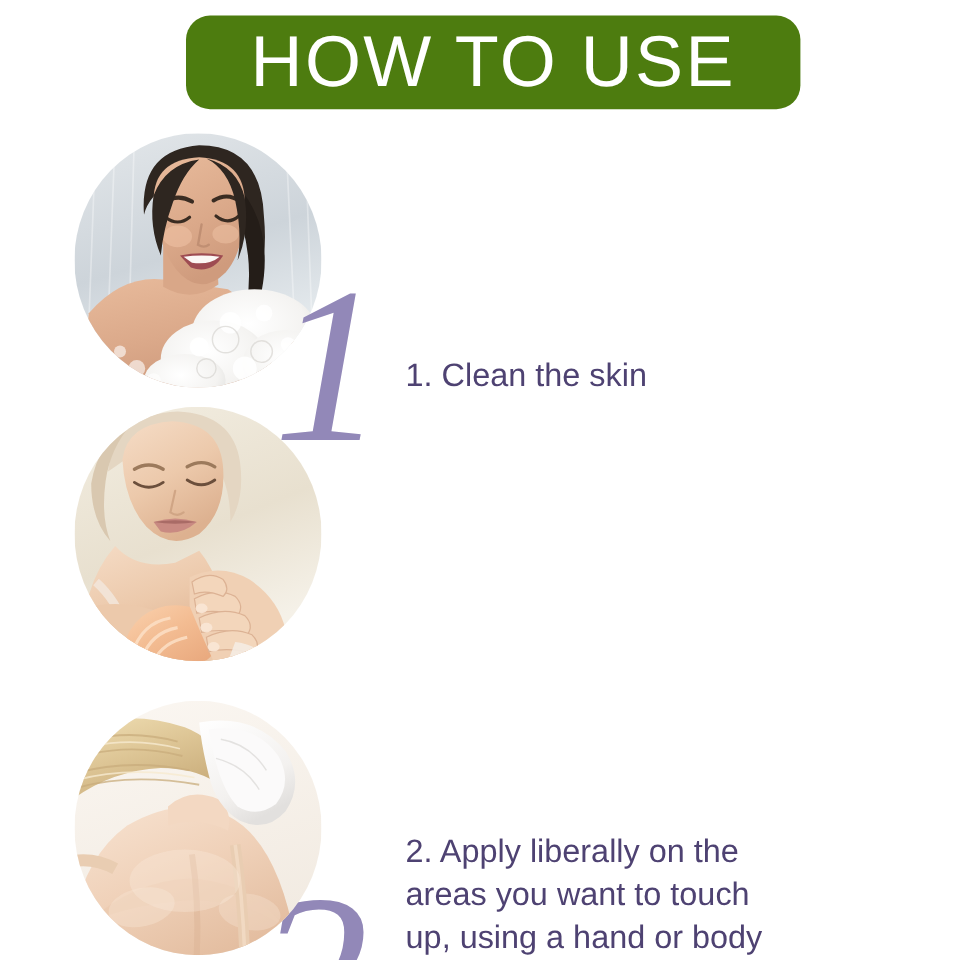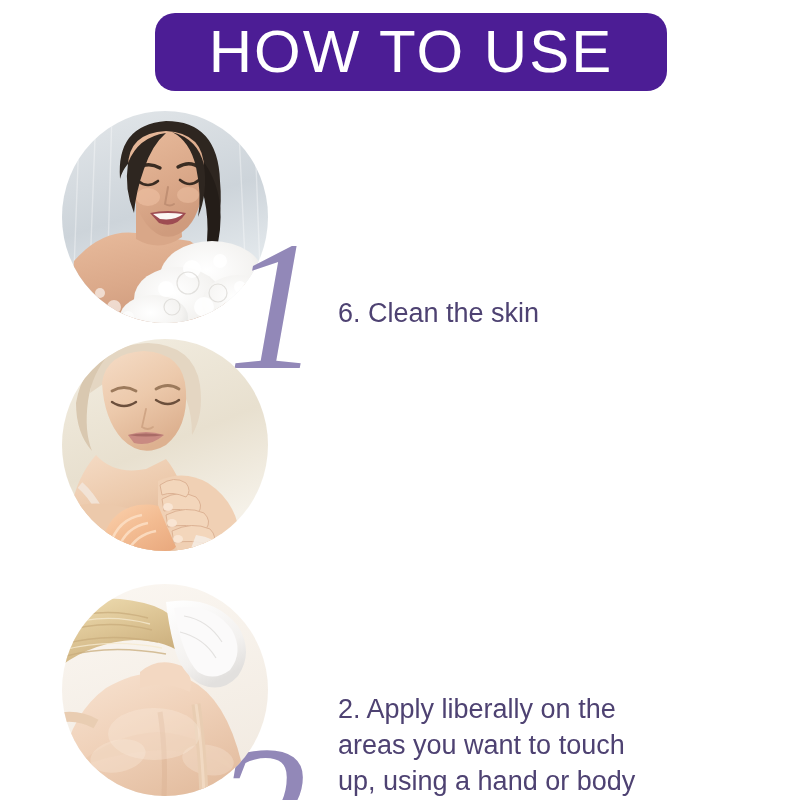--- a/index.html
+++ b/index.html
@@ -15,21 +15,21 @@
     position: relative;
   }
 
   
   .header-banner {
     position: absolute;
     left: 155px;
     top: 13px;
     width: 512px;
     height: 78px;
-    background: #4c1d95;
+    background: #4d7c0f;
     border-radius: 20px;
     display: flex;
     align-items: center;
     justify-content: center;
   }
   .header-title {
     color: #ffffff;
     font-size: 60px;
     font-weight: 400;
     letter-spacing: 2px;
@@ -182,21 +182,21 @@
       <g fill="#ffffff" opacity="0.6">
         <circle cx="52" cy="196" r="7"></circle>
         <circle cx="38" cy="182" r="5"></circle>
         <circle cx="66" cy="206" r="6"></circle>
       </g>
     </svg>
   </div>
 
   <div class="step-numeral" id="numeral-1">1</div>
 
-  <div class="step-text" id="text-1">6.  Clean the skin</div>
+  <div class="step-text" id="text-1">1.  Clean the skin</div>
 </div>
 
 <div class="step" id="step-2">
 
   <div class="photo-circle">
     <svg class="photo-svg" viewBox="0 0 206 212" preserveAspectRatio="xMidYMid slice">
       <defs>
         <linearGradient id="s2bg" x1="0" y1="0" x2="0.4" y2="1">
           <stop offset="0%" stop-color="#f3eee2"></stop>
           <stop offset="60%" stop-color="#e8e0cf"></stop>

